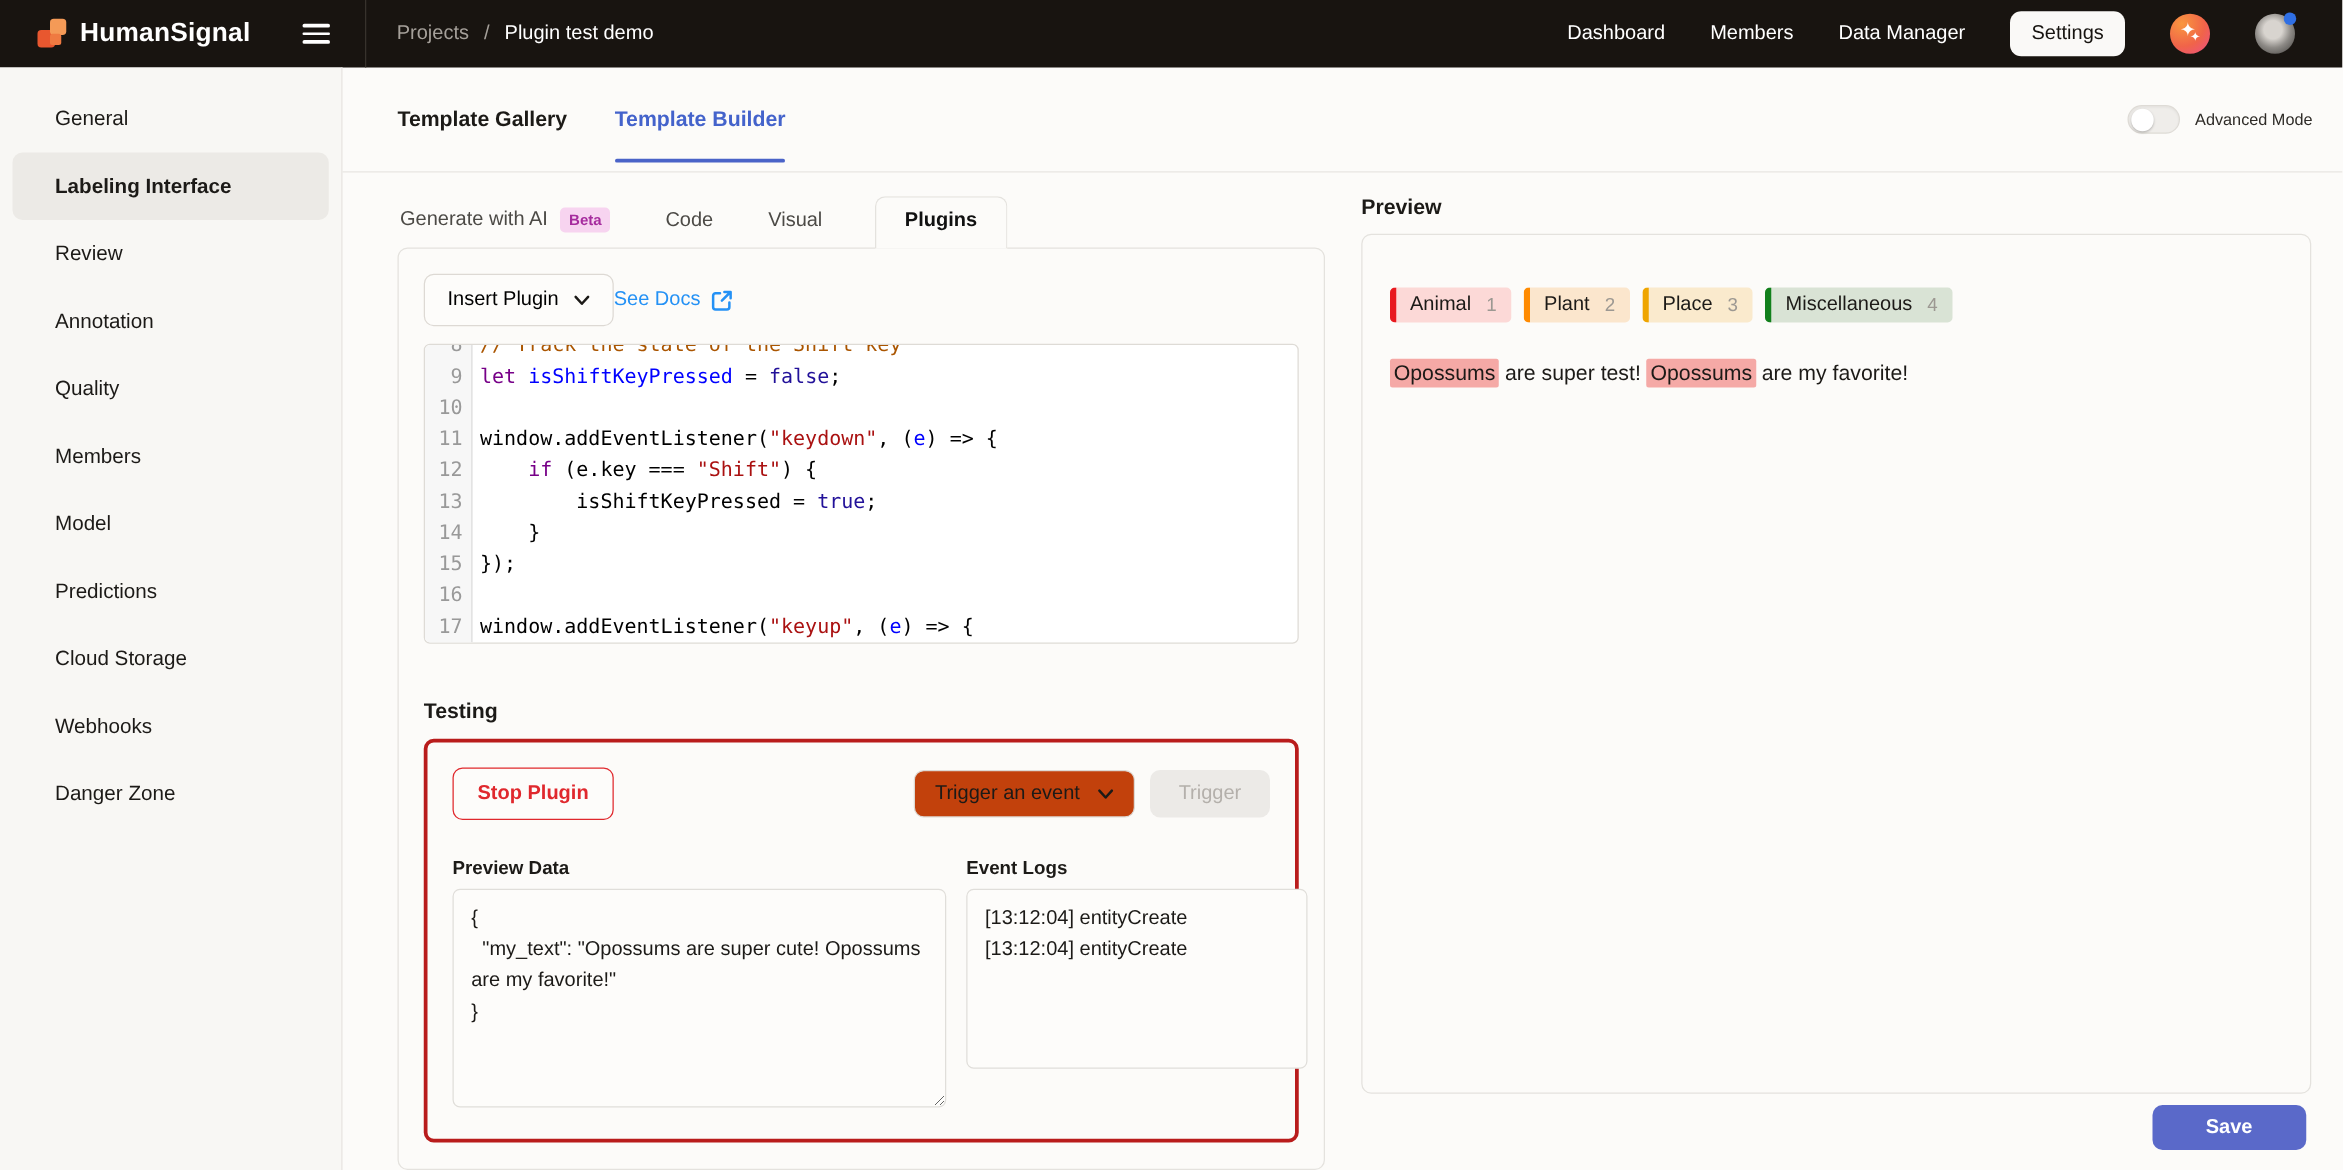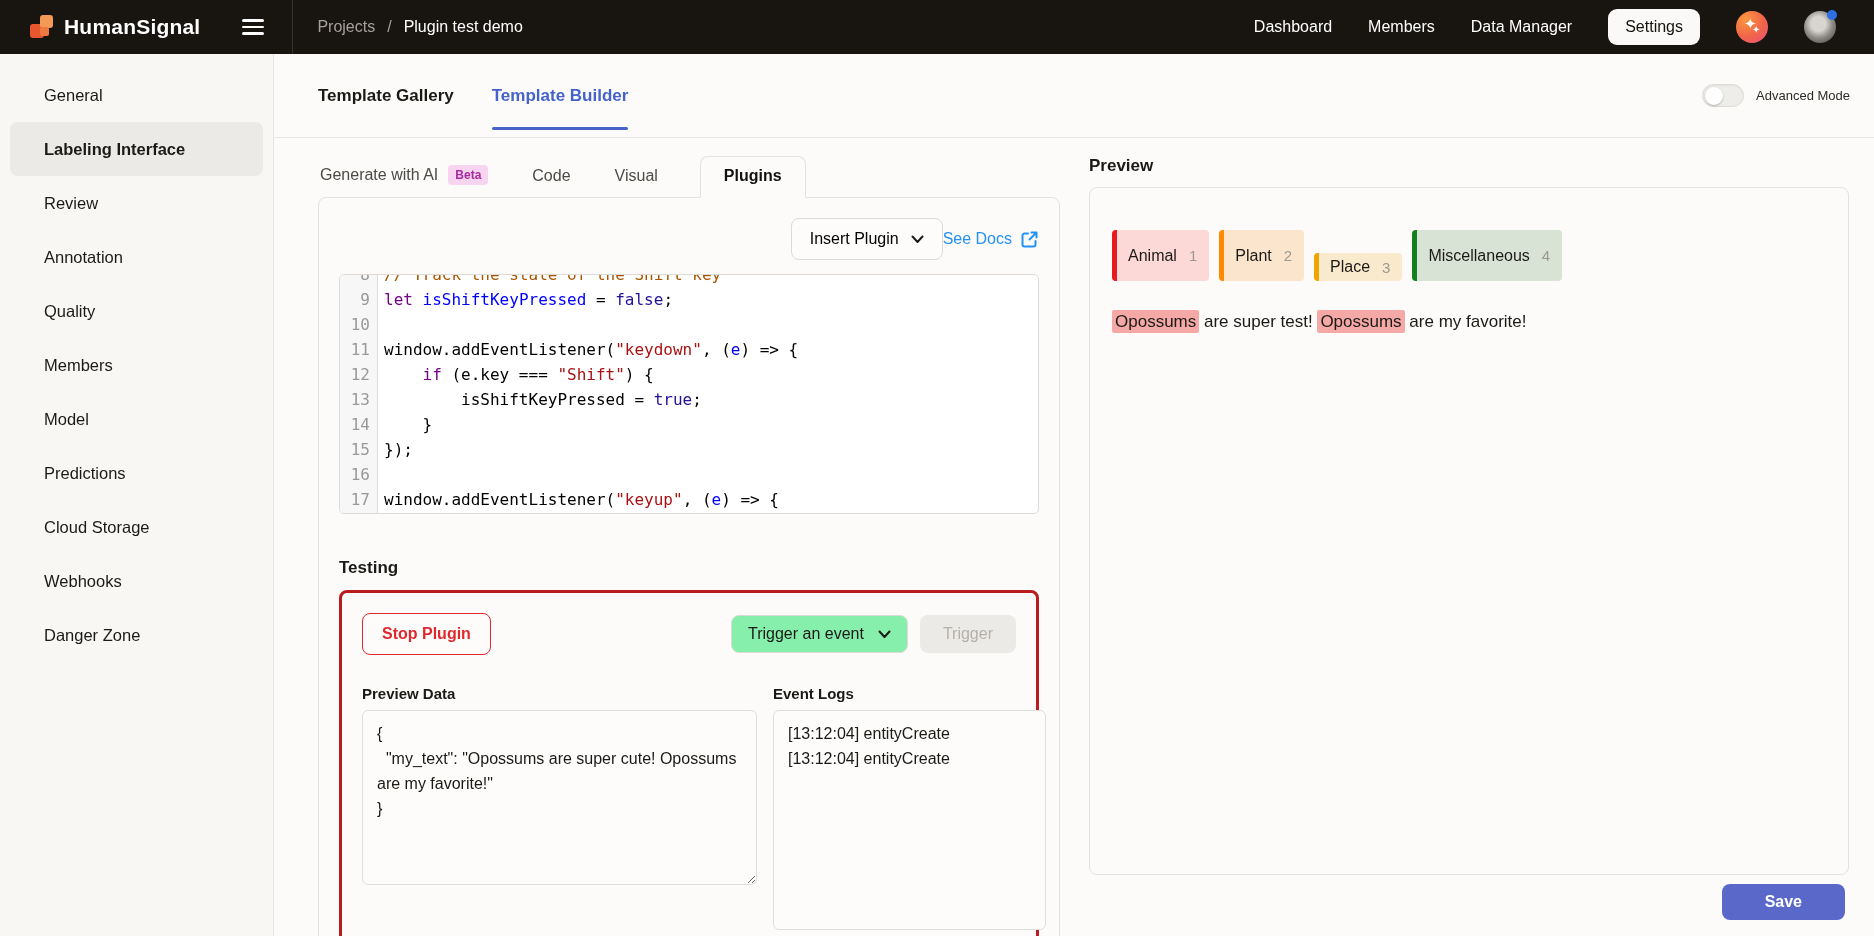--- a/index.html
+++ b/index.html
@@ -50,21 +50,21 @@
   
   .content { flex:1; display:flex; padding:0 25px 0 44px; min-height:0; }
   .leftcol { width:742px; flex:0 0 742px; display:flex; flex-direction:column; }
   .subtabs { display:flex; align-items:flex-end; margin-top:18px; height:42px; }
   .subtab { font-size:16px; color:#4c4a46; padding:9px 2px 12px; margin-right:40px; display:flex; align-items:center; gap:10px; cursor:pointer; }
   .beta { background:#f7d4f0; color:#a62c9e; font-size:12px; font-weight:700; border-radius:4px; padding:3px 7px; }
   .subtab.activetab { background:#fcfbf9; border:1px solid #e4e2de; border-bottom:1px solid #fcfbf9; border-radius:8px 8px 0 0; padding:10px 23px 12px; margin-right:0; margin-bottom:-1px; font-weight:700; color:#111; position:relative; z-index:2; }
 
   .panel { border:1px solid #e4e2de; border-radius:8px; background:#fcfbf9; padding:20px; flex:1; position:relative; z-index:1; }
 
-  .insertrow { display:flex; align-items:center; justify-content:flex-end; }
+  .insertrow { display:flex; align-items:center; justify-content:flex-start; }
   .insert-btn { display:flex; align-items:center; gap:12px; background:#fdfcfa; border:1px solid #ddd9d4; border-radius:8px; padding:11px 18px; font-size:16px; font-family:inherit; cursor:pointer; }
   .seedocs { display:flex; align-items:center; gap:8px; color:#2491f5; font-size:16px; cursor:pointer; }
 
   
   .editor { margin-top:14px; border:1px solid #dedbd6; border-radius:5px; background:#fff; height:240px; overflow:hidden; position:relative; }
   .gutterbg { position:absolute; left:0; top:0; bottom:0; width:38px; background:#f7f7f7; border-right:1px solid #ddd; }
   .cm-scroll { position:relative; margin-top:-13px; font-family:"DejaVu Sans Mono", monospace; font-size:16px; line-height:25px; }
   .cm-line { display:flex; white-space:pre; }
   .ln { width:38px; flex:0 0 38px; text-align:right; padding-right:8px; color:#999; }
   .lc { padding-left:6px; color:#000; }
@@ -73,29 +73,29 @@
   .tok-string { color:#aa1111; }
   .tok-atom { color:#221199; }
   .tok-def { color:#0000ff; }
   .tok-plain { color:#000; }
 
   .testing-h { margin-top:44px; font-size:17px; font-weight:700; }
   .testing-panel { margin-top:12px; border:3px solid #b91c1c; border-radius:8px; padding:20px; }
   .testrow { display:flex; align-items:center; }
   .stop-btn { border:1px solid #e0282d; color:#e0282d; background:#fdfcfa; border-radius:8px; padding:11px 19px; font-size:16px; font-weight:700; font-family:inherit; cursor:pointer; }
   .testrow .right { margin-left:auto; display:flex; gap:12px; }
-  .trigger-select { display:flex; align-items:center; gap:14px; background:#86efac; border:1px solid #ddd9d4; border-radius:8px; padding:9px 16px; font-size:16px; cursor:pointer; }
+  .trigger-select { display:flex; align-items:center; gap:14px; background:#c2410c; border:1px solid #ddd9d4; border-radius:8px; padding:9px 16px; font-size:16px; cursor:pointer; }
   .trigger-btn { background:#eceae7; color:#b4b0ab; border:none; border-radius:8px; padding:9px 23px; font-size:16px; font-family:inherit; cursor:pointer; }
 
   .io-row { display:flex; gap:16px; margin-top:30px; }
   .io-col h4 { font-size:15px; font-weight:700; margin-bottom:8px; }
   .preview-data { width:473px; }
   .event-logs { width:273px; }
   .pd-area { width:395px; height:175px; border:1px solid #e0deda; border-radius:6px; background:#fdfcfa; font-family:inherit; font-size:16px; line-height:25px; padding:10px 14px; color:#1c1a17; resize:both; }
-  .log-box { width:273px; height:220px; border:1px solid #e0deda; border-radius:6px; background:#fdfcfa; padding:10px 14px; font-size:16px; line-height:25px; overflow:hidden; }
+  .log-box { width:273px; height:144px; border:1px solid #e0deda; border-radius:6px; background:#fdfcfa; padding:10px 14px; font-size:16px; line-height:25px; overflow:hidden; }
 
   
   .rightcol { flex:1; display:flex; flex-direction:column; margin-left:29px; min-width:0; }
   .preview-h { margin-top:18px; font-size:17px; font-weight:700; }
   .preview-panel { margin-top:11px; border:1px solid #e4e2de; border-radius:8px; background:#fcfbf9; height:688px; padding:24px 22px; }
   .tagrow { display:flex; gap:10px; flex-wrap:wrap; margin-top:18px; }
   .tag { position:relative; display:flex; align-items:center; border-radius:4px; padding:5px 12px 5px 16px; font-size:16px; cursor:pointer; overflow:hidden; }
   .tagbar { position:absolute; left:0; top:0; bottom:0; width:5px; }
   .taghk { color:#9c9892; margin-left:12px; font-size:15px; }
   .preview-text { margin-top:28px; font-size:17px; line-height:26px; }
@@ -263,21 +263,21 @@
                 <div class="tag" style="background: rgb(252, 217, 215);">
                   <span class="tagbar" style="background: rgb(232, 25, 31);"></span>
                   <span class="tagtext">Animal</span>
                   <span class="taghk">1</span>
                 </div>
                 <div class="tag" style="background: rgb(251, 230, 205);">
                   <span class="tagbar" style="background: rgb(255, 138, 0);"></span>
                   <span class="tagtext">Plant</span>
                   <span class="taghk">2</span>
                 </div>
-                <div class="tag" style="background: rgb(250, 234, 205); margin-top: 23px;">
+                <div class="tag" style="background: rgb(250, 234, 205);">
                   <span class="tagbar" style="background: rgb(239, 165, 0);"></span>
                   <span class="tagtext">Place</span>
                   <span class="taghk">3</span>
                 </div>
                 <div class="tag" style="background: rgb(217, 227, 213);">
                   <span class="tagbar" style="background: rgb(18, 128, 28);"></span>
                   <span class="tagtext">Miscellaneous</span>
                   <span class="taghk">4</span>
                 </div>
               </div>

